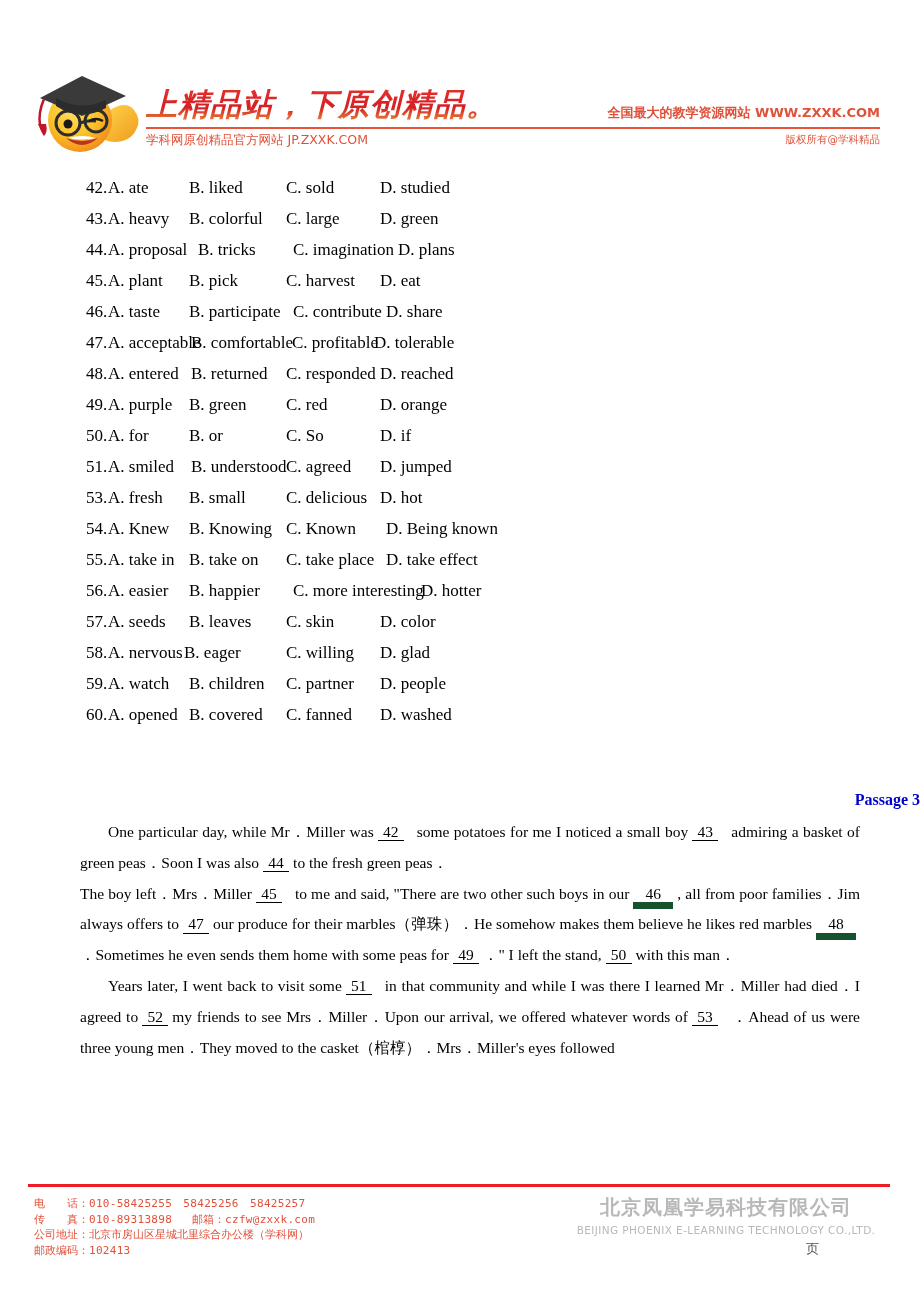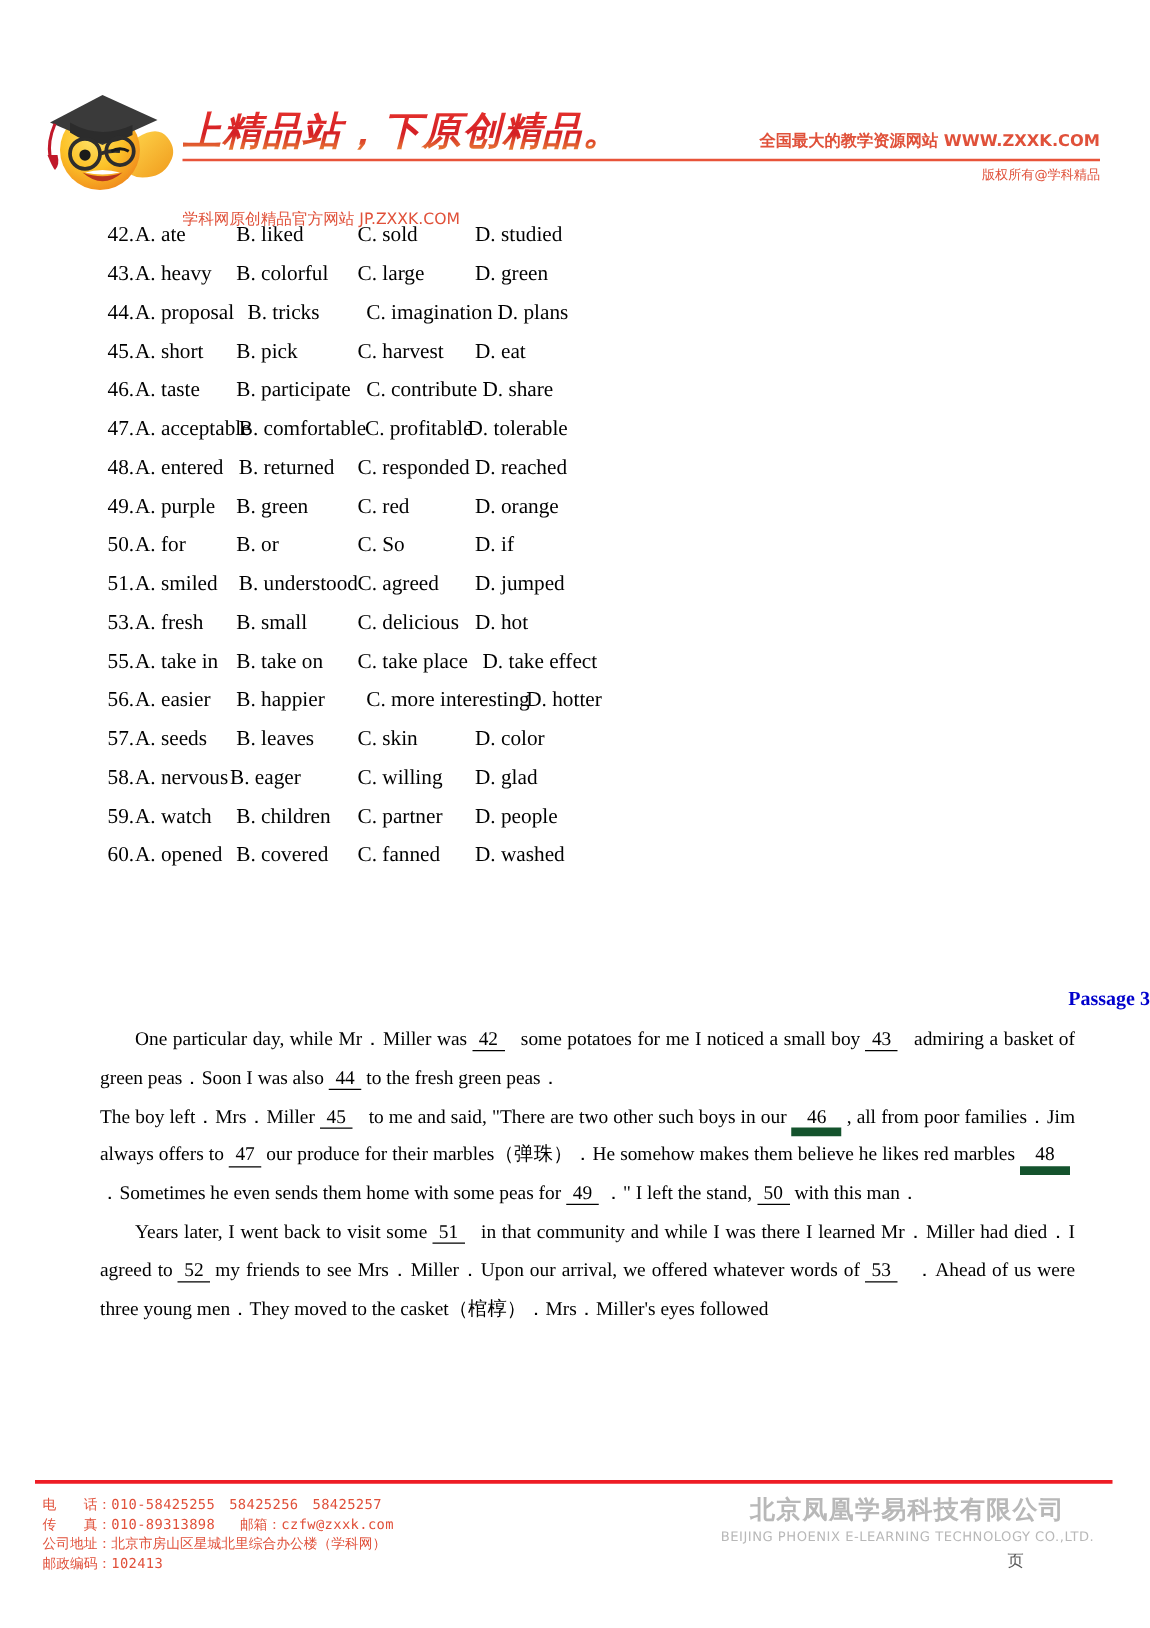--- a/index.html
+++ b/index.html
@@ -56,21 +56,20 @@
     background: #e8543a;
   }
   .banner-sub-left {
     position: absolute;
     left: 146px;
     top: 70px;
     font-family: "DejaVu Sans", sans-serif;
     font-size: 12.5px;
     color: #e0513a;
     white-space: nowrap;
-    margin-top: 35px;
   }
   .banner-site {
     position: absolute;
     right: 40px;
     top: 42px;
     font-family: "DejaVu Sans", sans-serif;
     font-weight: bold;
     font-size: 13px;
     color: #e0513a;
     white-space: nowrap;
@@ -268,21 +267,21 @@
   <div class="q-row">
     <span class="q-num">44.</span>
     <span class="q-opt-a">A. proposal</span>
     <span class="q-opt-b" style="left:112px">B. tricks</span>
     <span class="q-opt-c" style="left:207px">C. imagination</span>
     <span class="q-opt-d" style="left:312px">D. plans</span>
   </div>
 
   <div class="q-row">
     <span class="q-num">45.</span>
-    <span class="q-opt-a">A. short</span>
+    <span class="q-opt-a">A. plant</span>
     <span class="q-opt-b">B. pick</span>
     <span class="q-opt-c">C. harvest</span>
     <span class="q-opt-d">D. eat</span>
   </div>
 
   <div class="q-row">
     <span class="q-num">46.</span>
     <span class="q-opt-a">A. taste</span>
     <span class="q-opt-b">B. participate</span>
     <span class="q-opt-c" style="left:207px">C. contribute</span>
@@ -331,20 +330,27 @@
 
 
   <div class="q-row">
     <span class="q-num">53.</span>
     <span class="q-opt-a">A. fresh</span>
     <span class="q-opt-b">B. small</span>
     <span class="q-opt-c">C. delicious</span>
     <span class="q-opt-d">D. hot</span>
   </div>
 
+  <div class="q-row">
+    <span class="q-num">54.</span>
+    <span class="q-opt-a">A. Knew</span>
+    <span class="q-opt-b">B. Knowing</span>
+    <span class="q-opt-c">C. Known</span>
+    <span class="q-opt-d" style="left:300px">D. Being known</span>
+  </div>
 
   <div class="q-row">
     <span class="q-num">55.</span>
     <span class="q-opt-a">A. take in</span>
     <span class="q-opt-b">B. take on</span>
     <span class="q-opt-c">C. take place</span>
     <span class="q-opt-d" style="left:300px">D. take effect</span>
   </div>
 
   <div class="q-row">

